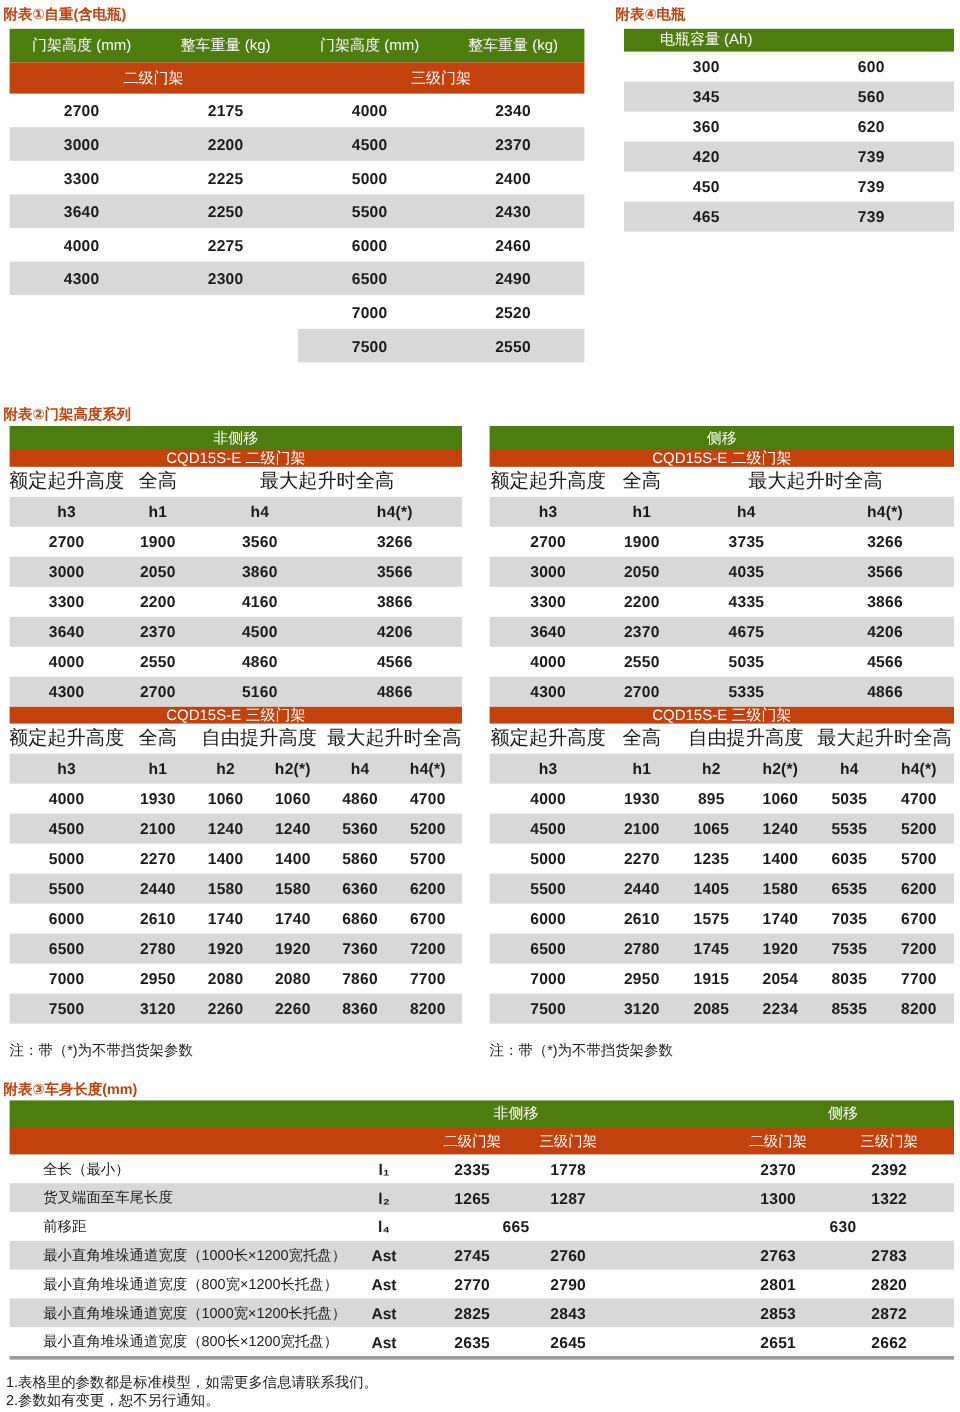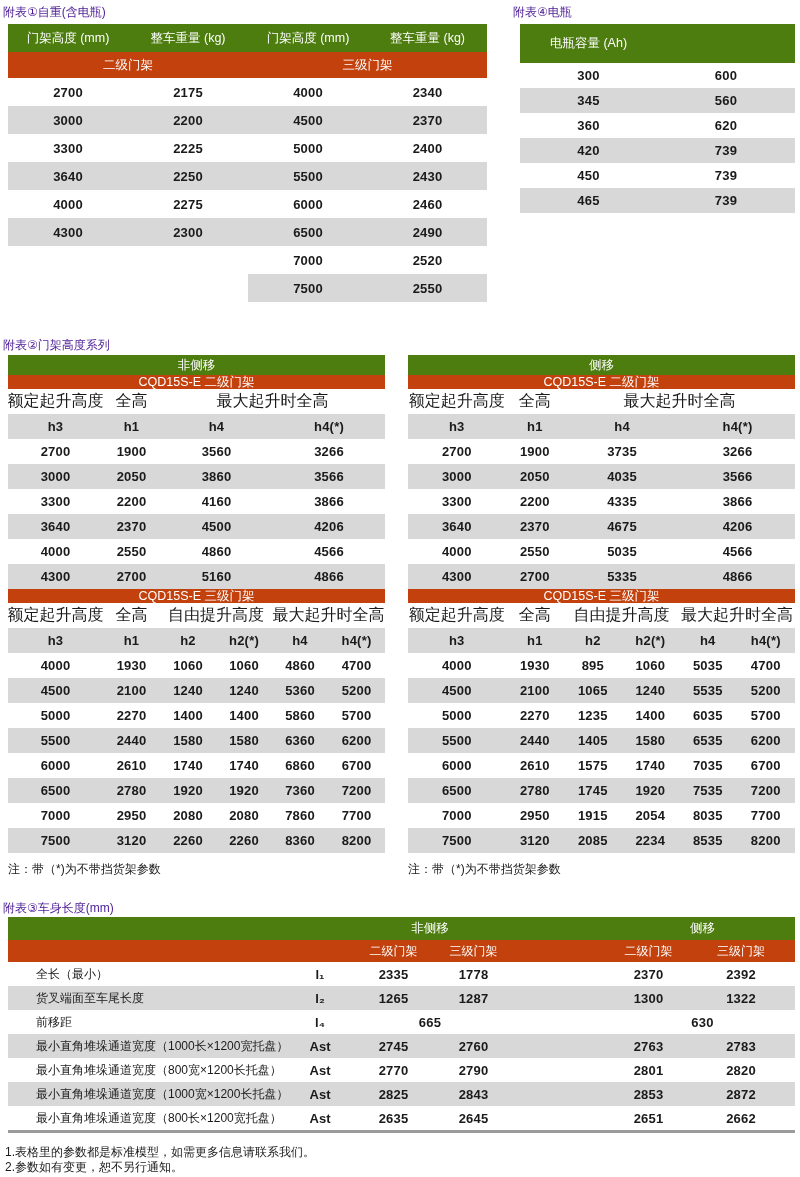--- a/index.html
+++ b/index.html
@@ -1,20 +1,20 @@
 <!DOCTYPE html>
 <html><head>
 <meta charset="utf-8">
 <style>
   *{margin:0;padding:0;box-sizing:border-box}
   html,body{width:800px;height:1177px;background:#fff;
     font-family:"Liberation Sans","DejaVu Sans",sans-serif;color:#1a1a1a}
   body{position:relative;overflow:hidden}
   .abs{position:absolute}
-  .sec-label{font-size:12px;font-weight:400;color:#4c1d95;white-space:nowrap}
+  .sec-label{font-size:12px;font-weight:700;color:#c2410c;white-space:nowrap}
   .trow{display:grid;align-items:stretch}
   .cell{display:flex;align-items:center;justify-content:center;overflow:hidden;white-space:nowrap}
   .num{font-size:13px;font-weight:700;letter-spacing:.2px}
   .alt{background:#d8d8d8}
   .hdark{background:#4d7c0f;color:#fff}
   .hmed{background:#c2410c;color:#fff}
   .hcell{font-size:12.5px;font-weight:400}
   .hcell2{font-size:12px;font-weight:400}
   .ghc{font-size:16px;font-weight:400}
   .sp2{grid-column:span 2}
@@ -25,38 +25,38 @@
   .g-t4{grid-template-columns:137px 138px}
   .g4{grid-template-columns:95fr 57fr 113fr 112fr}
   .g6{grid-template-columns:95fr 57fr 56fr 56fr 56fr 57fr}
   .g-t3{grid-template-columns:282px 60px 87px 73px 100px 77px 108px}
 
   
   #t1 .trow{height:28px}
   #t1 .hdr1{height:28px}
   #t1 .hdr2{height:26px}
   #t4 .trow{height:25px}
-  #t4 .hdr1{height:39px}
+  #t4 .hdr1{height:19px}
   .panel .title{height:20px}
   .panel .subtitle{height:14px}
   .panel .grow{height:26px}
   .panel .symrow{height:24px}
   .panel .trow{height:25px}
   #t3 .trow{height:24px}
   #t3 .hdr1{height:23px}
   #t3 .hdr2{height:22px}
 
   
   .g-t1.half{background:#fff}
   .g-t1.half.alt{background:linear-gradient(90deg,#fff 240px,#d8d8d8 240px)}
 
   .panel .title,.panel .subtitle{display:flex;align-items:center;justify-content:center;font-size:12.5px}
   .lbl{justify-content:flex-start;padding-left:28px;font-size:12px;font-weight:400}
   .sym{font-size:13px;font-weight:700}
-  .note{margin-top:8px;font-size:12px;color:#1a1a1a}
+  .note{margin-top:14px;font-size:12px;color:#1a1a1a}
   .divider{background:#9b9b9b}
   .footer-line{font-size:12px;line-height:15px;color:#1a1a1a;white-space:nowrap}
 </style>
 </head>
 <body>
 
 <div class="abs sec-label" style="left:3px;top:4px">附表①自重(含电瓶)</div>
 <div class="abs" id="t1" style="left:8px;top:24px;width:479px">
   <div class="trow g-t1 hdr1 hdark">
     <div class="cell hcell">门架高度 (mm)</div>

